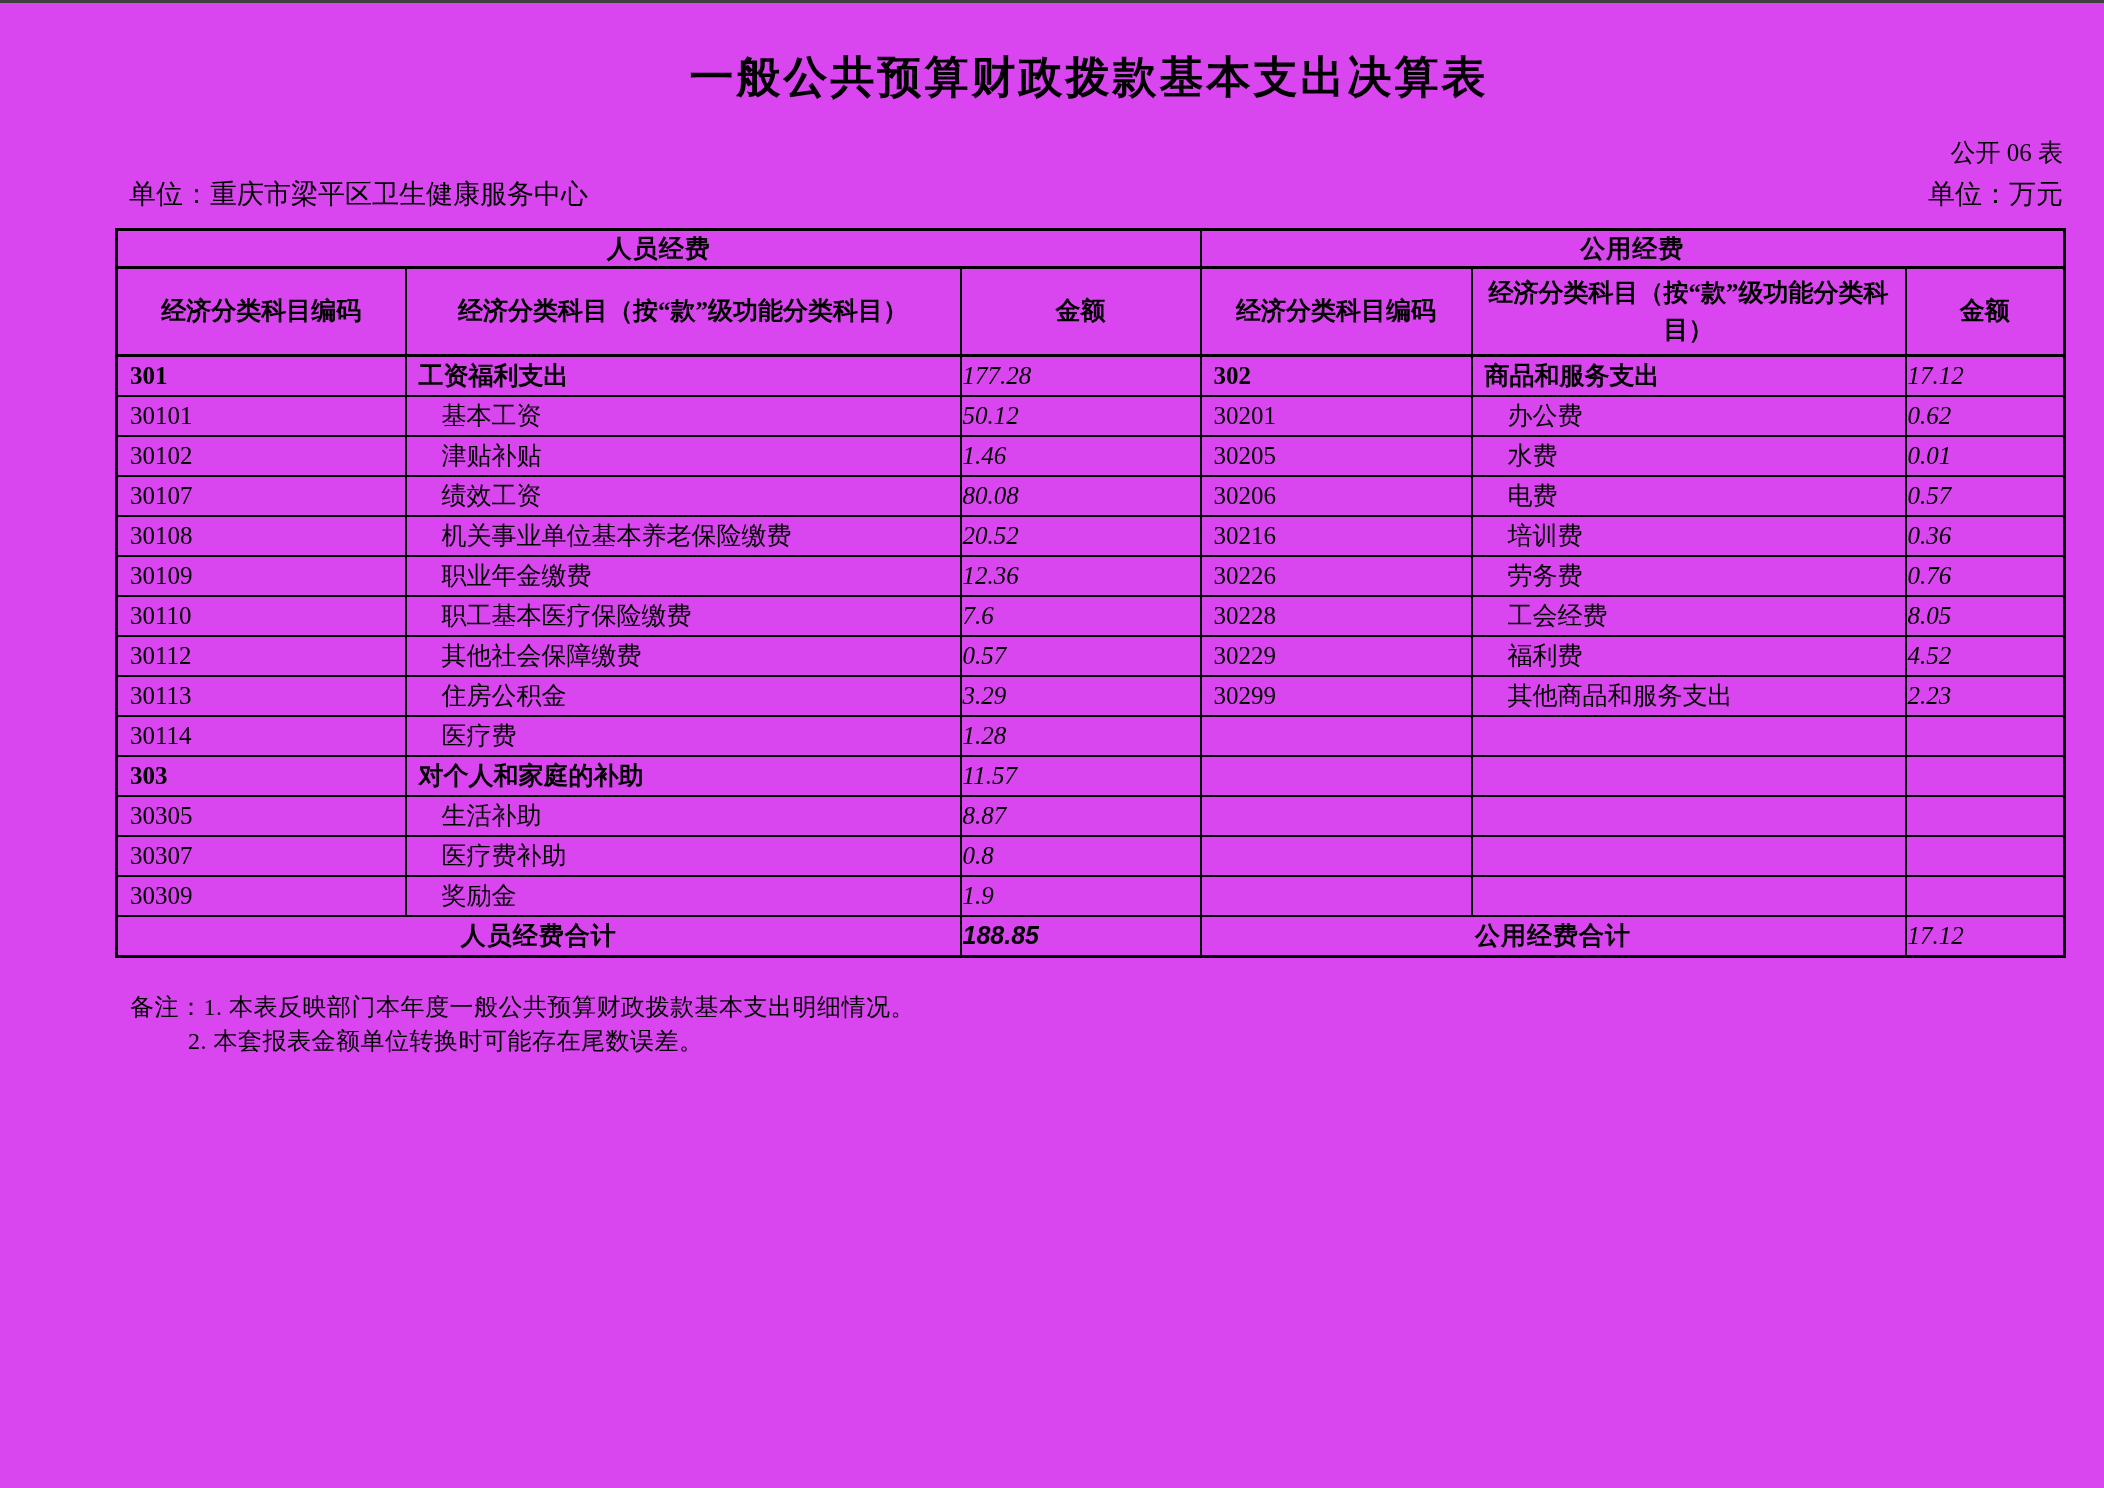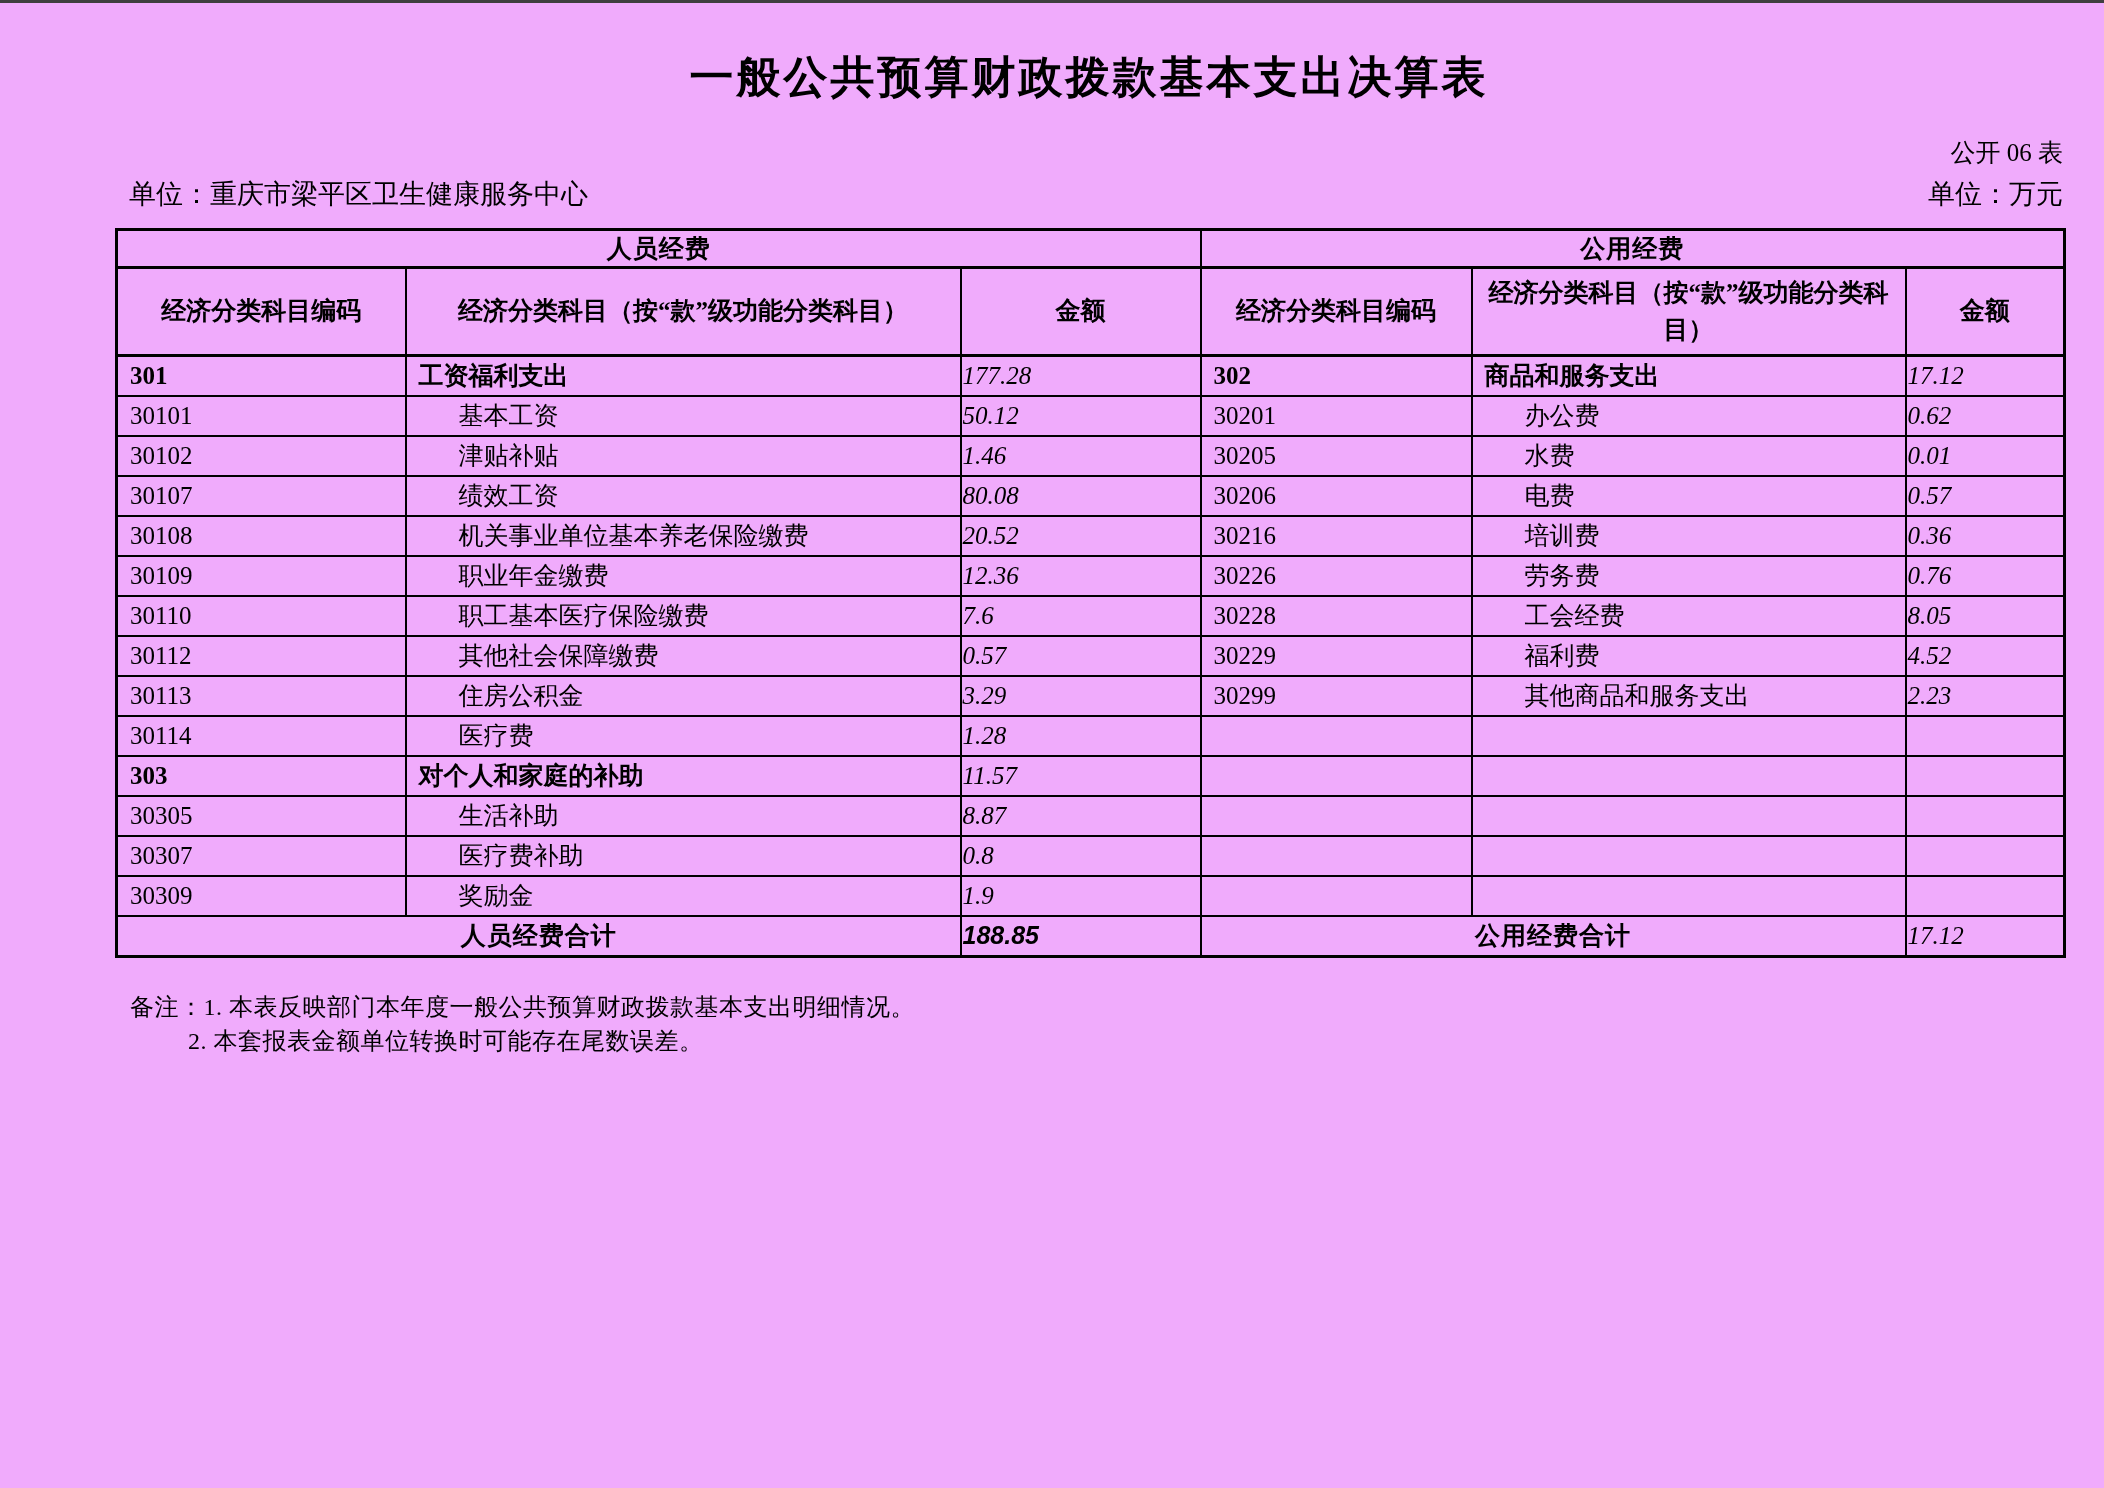--- a/index.html
+++ b/index.html
@@ -1,19 +1,19 @@
 <!DOCTYPE html>
 <html><head>
 <meta charset="utf-8">
 <style>
   html,body{margin:0;padding:0;background:#fff;}
   .page{
     position:relative;
     width:2104px;height:1488px;
-    background:#f0abfc;
+    background:#d946ef;
     font-family:"Liberation Serif","DejaVu Serif",serif;
     color:#000;
     overflow:hidden;
   }
   .top-edge{
     position:absolute;left:0;top:0;width:2104px;height:3px;background:#3f3f3f;
   }
   .title{
     position:absolute;left:115px;top:48px;width:1948px;margin:0;
     text-align:center;font-size:44px;font-weight:bold;letter-spacing:3px;
@@ -42,21 +42,21 @@
   tr.r-group td{border-bottom:3px solid #000;}
   tr.r-chead{height:88px;}
   tr.r-chead td{border-bottom:3px solid #000;line-height:1.45;}
   tr.r-data{height:40px;}
   tr.r-total{height:41px;margin-left:8px;}
   tr.r-total td{border-top:2px solid #000;}
   .ghead{font-weight:bold;text-align:center;font-size:26px;letter-spacing:1px;}
   .chead{font-weight:bold;text-align:center;padding:0 6px;}
   .code{text-align:left;padding-left:12px;}
   .name{text-align:left;padding-left:12px;}
-  .sub{padding-left:52px;}
+  .sub{padding-left:35px;}
   .amt{text-align:left;padding-right:8px;font-style:italic;}
   .b{font-weight:bold;}
   .total-label{font-weight:bold;text-align:center;font-size:26px;letter-spacing:1px;}
   .sans{
     font-family:"Liberation Sans","DejaVu Sans",sans-serif;
     font-weight:bold;font-size:26px;
   }
   .note{
     position:absolute;font-size:24px;letter-spacing:0.5px;margin-top:29px;
   }

